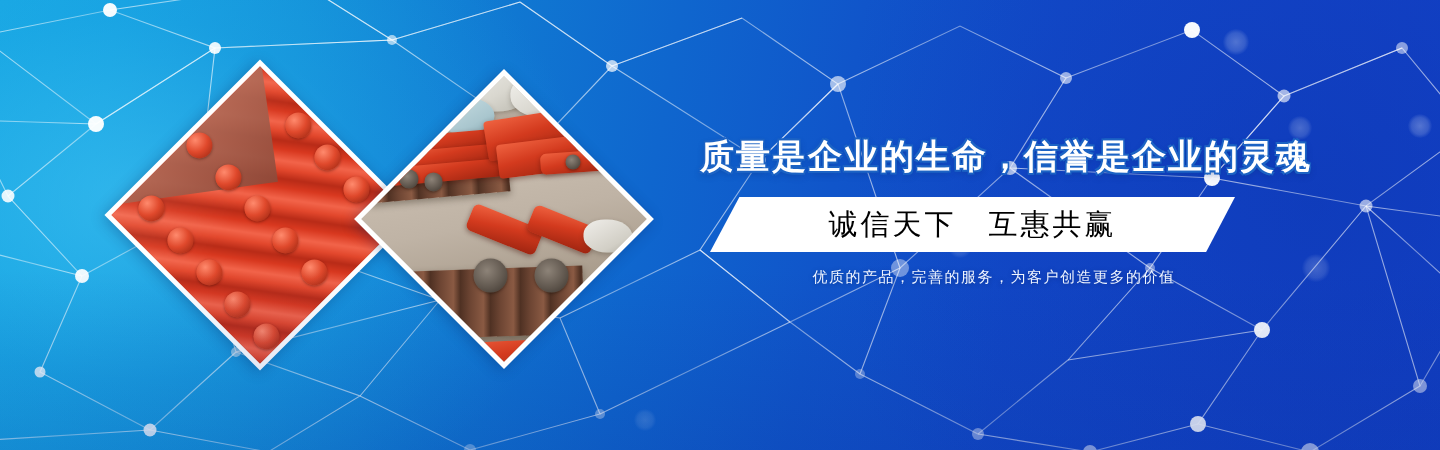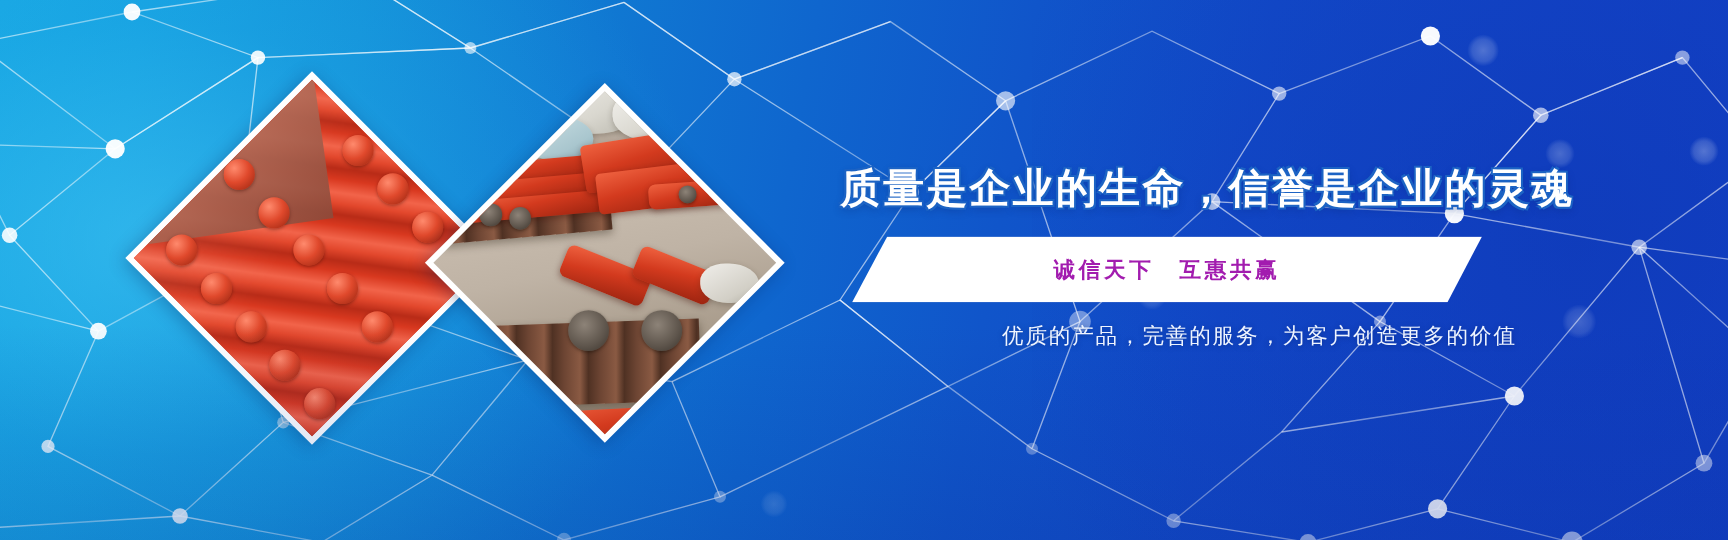--- a/index.html
+++ b/index.html
@@ -147,32 +147,32 @@
   #ribbon {
     position:absolute; top:197px; left:10px;
     width:525px; height:55px;
     background:#ffffff;
     clip-path: polygon(5.6% 0%, 100% 0%, 94.5% 100%, 0% 100%);
     box-shadow:0 2px 10px rgba(5,35,110,0.28);
     display:flex; align-items:center; justify-content:center;
   }
   #ribbon-text {
     font-family:"DejaVu Sans", sans-serif;
-    font-size:18px;
-    font-weight:bold;
+    font-size:29px;
+    font-weight:normal;
     letter-spacing:3px;
-    color:#a21caf;
+    color:#000000;
     white-space:pre;
   }
 
   .sub {
-    position:absolute; left:4px; width:560px;
-    text-align:right;
+    position:absolute; left:14px; width:560px;
+    text-align:center;
     font-family:"DejaVu Sans", sans-serif;
-    font-size:18px;
+    font-size:15px;
     letter-spacing:1.5px;
     color:#eef4ff;
     white-space:nowrap;
     text-shadow:0 1px 4px rgba(6,35,110,0.55);
   }
   #sub-line-1 { top:268px; }
   #sub-line-2 { top:303px; }
 </style>
 </head>
 <body>

